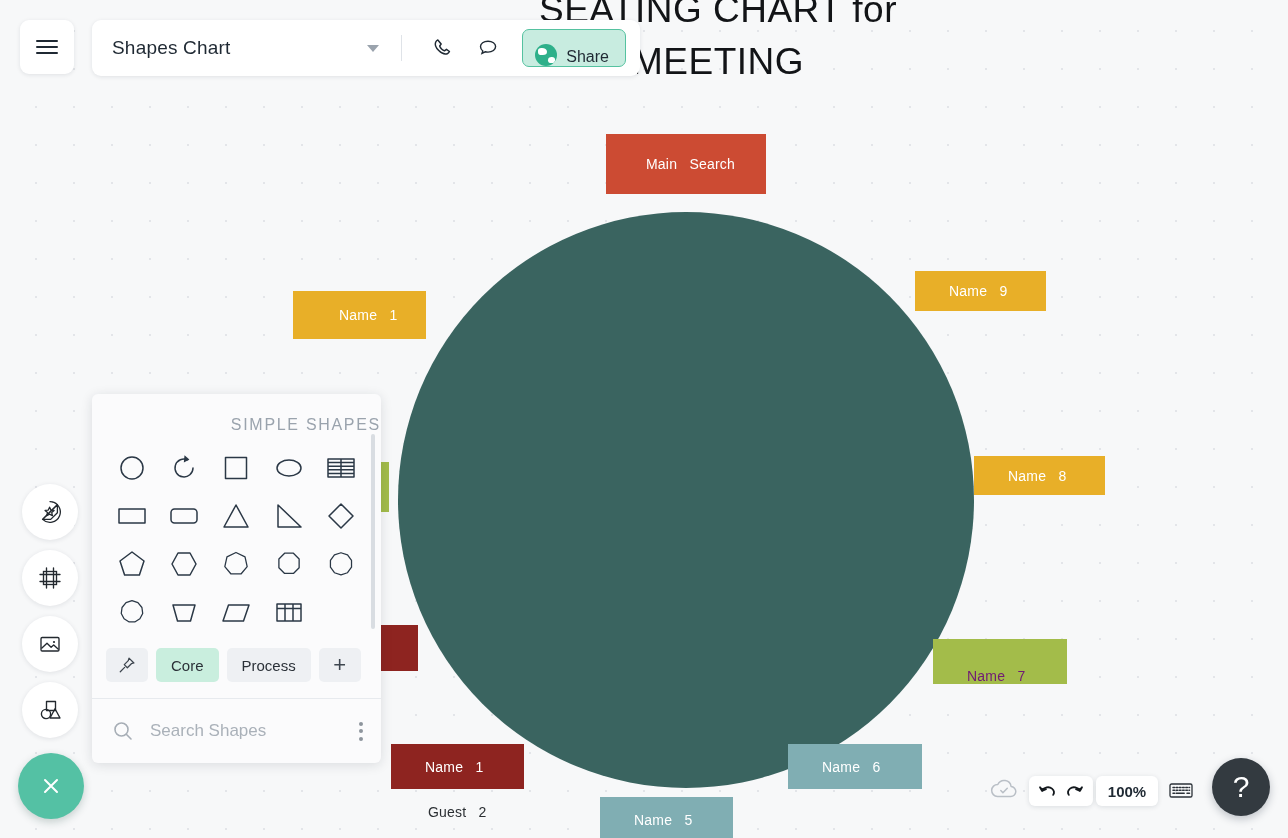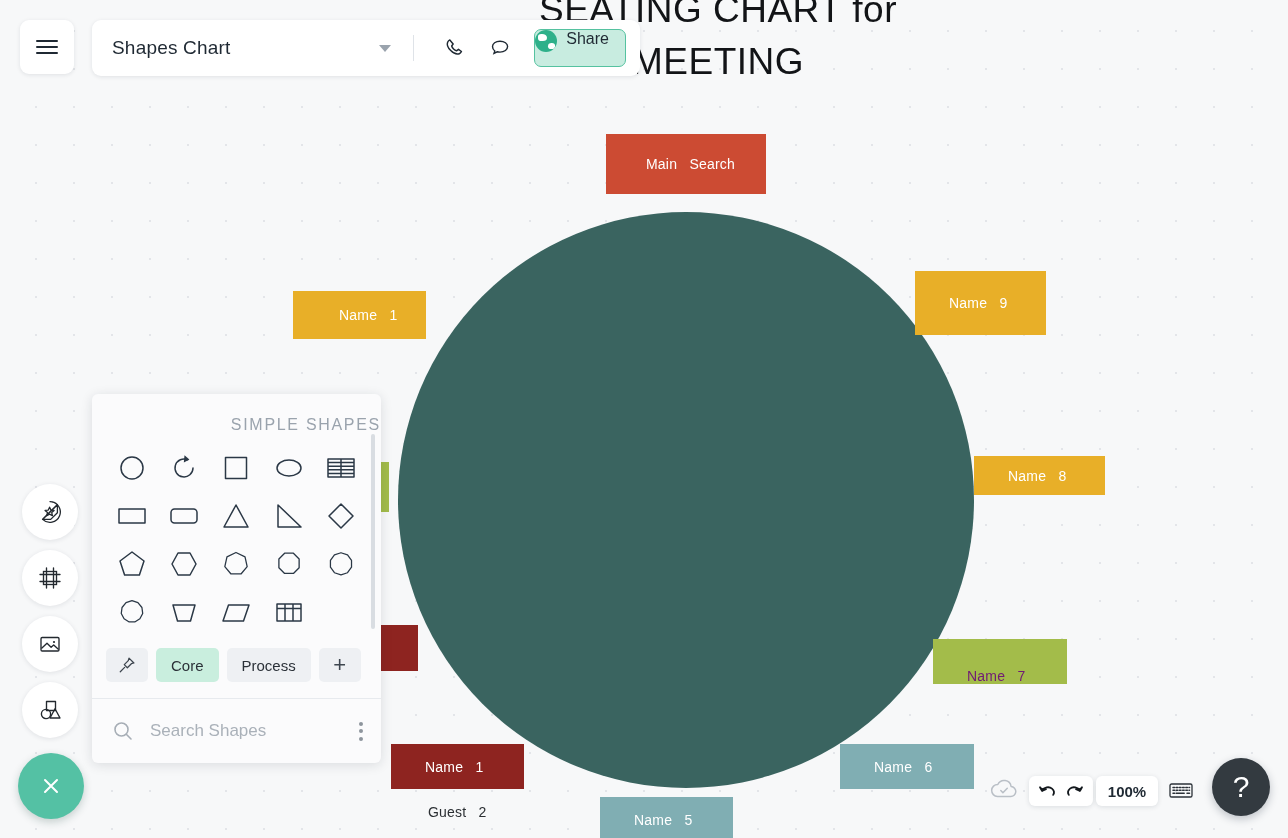--- a/index.html
+++ b/index.html
@@ -123,24 +123,24 @@
     background: #dfe3e8;
     margin: 0 14px 0 16px;
   }
   .icon-btn {
     width: 40px; height: 40px;
     display: flex; align-items: center; justify-content: center;
     border-radius: 7px;
   }
   .share-btn {
     display: flex;
-    align-items: flex-start;
+    align-items: flex-end;
     gap: 9px;
     height: 38px;
-    padding: 0 16px 0 0;
+    padding: 0 16px 0 12px;
     margin-left: 8px;
     background: #c8ece0;
     border: 1.5px solid #55c2a0;
     border-radius: 7px;
     font-size: 16px;
     color: #1f2933;
   }
   .globe {
     width: 22px; height: 22px;
     border-radius: 50%;
@@ -312,24 +312,24 @@
   <div id="occluded-layer">
       <div class="card" style="left: 372px; top: 625px; width: 46px; height: 46px; background: rgb(142, 36, 32);"></div>
       <div class="card" style="left: 381px; top: 462px; width: 8px; height: 50px; background: rgb(163, 188, 74);"></div>
     </div>
 
   <div class="big-circle"></div>
 
   <div id="cards-layer">
       <div class="card" style="left: 606px; top: 134px; width: 160px; height: 60px; background: rgb(204, 75, 51); color: rgb(255, 255, 255);"><span class="card-label" style="padding-left: 40px;">Main   Search</span></div>
       <div class="card" style="left: 293px; top: 291px; width: 133px; height: 48px; background: rgb(232, 175, 40); color: rgb(255, 255, 255);"><span class="card-label" style="padding-left: 46px;">Name   1</span></div>
-      <div class="card" style="left: 915px; top: 271px; width: 131px; height: 64px; background: rgb(232, 175, 40); color: rgb(255, 255, 255);"><span class="card-label" style="padding-left: 34px;">Name   9</span></div>
+      <div class="card" style="left: 915px; top: 271px; width: 131px; height: 40px; background: rgb(232, 175, 40); color: rgb(255, 255, 255);"><span class="card-label" style="padding-left: 34px;">Name   9</span></div>
       <div class="card" style="left: 974px; top: 456px; width: 131px; height: 39px; background: rgb(232, 175, 40); color: rgb(255, 255, 255);"><span class="card-label" style="padding-left: 34px;">Name   8</span></div>
       <div class="card" style="left: 933px; top: 639px; width: 134px; height: 45px; background: rgb(163, 188, 74); color: #701a75; align-items: flex-end;"><span class="card-label" style="padding-left: 34px;">Name   7</span></div>
-      <div class="card" style="left: 840px; top: 744px; width: 134px; height: 45px; background: rgb(128, 174, 179); color: rgb(255, 255, 255);"><span class="card-label" style="padding-left: 34px;">Name   6</span></div>
+      <div class="card" style="left: 788px; top: 744px; width: 134px; height: 45px; background: rgb(128, 174, 179); color: rgb(255, 255, 255);"><span class="card-label" style="padding-left: 34px;">Name   6</span></div>
       <div class="card" style="left: 391px; top: 744px; width: 133px; height: 45px; background: rgb(142, 36, 32); color: rgb(255, 255, 255);"><span class="card-label" style="padding-left: 34px;">Name   1</span></div>
       <div class="card" style="left: 600px; top: 797px; width: 133px; height: 45px; background: rgb(128, 174, 179); color: rgb(255, 255, 255);"><span class="card-label" style="padding-left: 34px;">Name   5</span></div>
     </div>
 
   <div id="labels-layer">
       <div class="plain-label" style="left: 428px; top: 804px;">Guest   2</div>
     </div>
 
   <div class="menu-button">
     <div class="hamburger">

